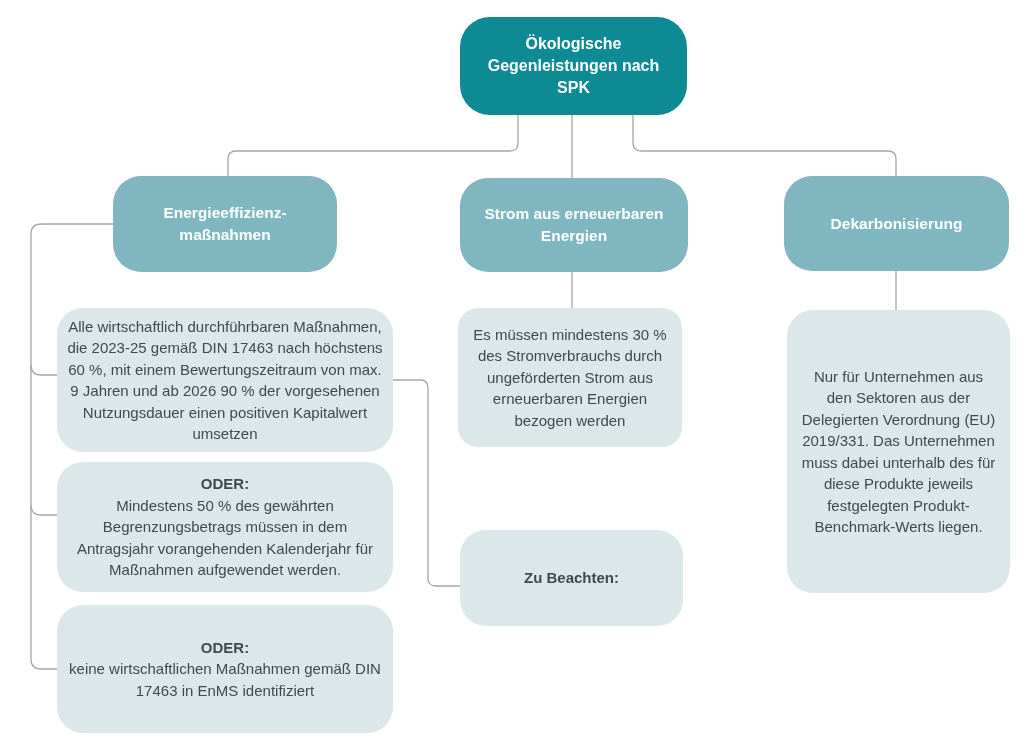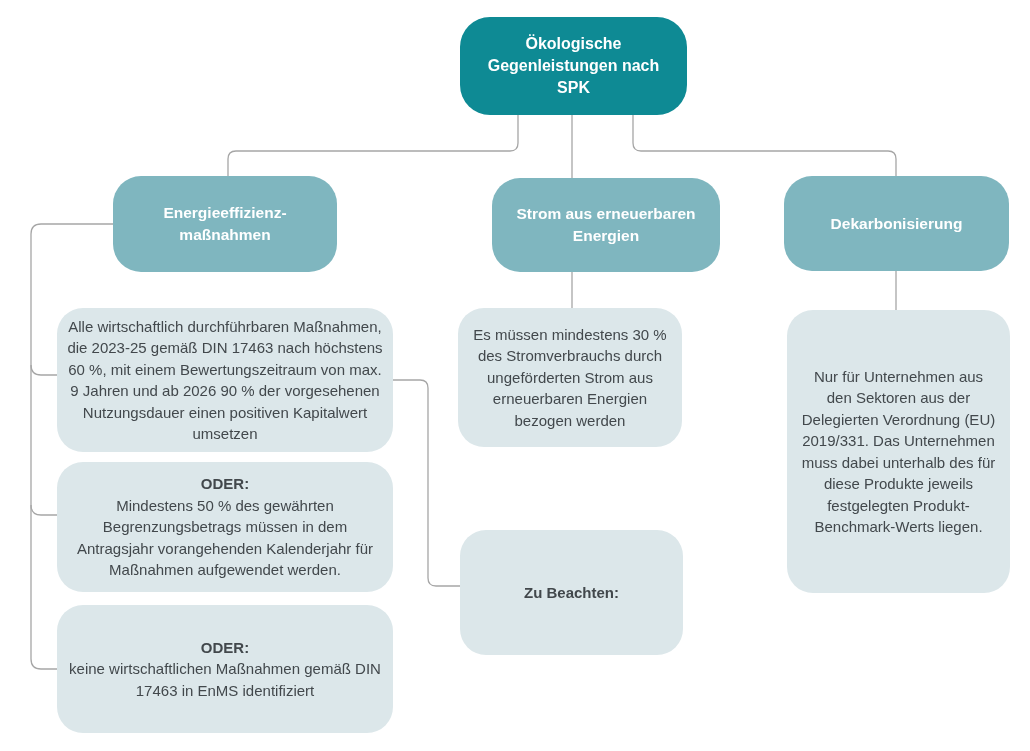--- a/index.html
+++ b/index.html
@@ -59,39 +59,39 @@
   .node--branch {
     background: var(--color-branch_box);
     border-radius: 28px;
     color: var(--color-node_text);
     font-weight: bold;
     font-size: 15.5px;
     line-height: 22px;
     padding: 0 12px;
   }
   .node--branch-1 { left: 113px; top: 176px; width: 224px; height: 96px; }
-  .node--branch-2 { left: 460px; top: 178px; width: 228px; height: 94px; margin-left: 32px; }
+  .node--branch-2 { left: 460px; top: 178px; width: 228px; height: 94px; }
   .node--branch-3 { left: 784px; top: 176px; width: 225px; height: 95px; }
 
   .node--leaf {
     background: var(--color-leaf_box);
     border-radius: 26px;
     color: var(--color-leaf_text);
     font-size: 15px;
     line-height: 21.5px;
     padding: 8px 12px;
   }
   .node--leaf .leaf-heading { font-weight: bold; }
   .node--leaf .leaf-body { font-weight: normal; }
 
   .node--leaf-1a { left: 57px;  top: 308px; width: 336px; height: 144px; padding: 20px 10px; }
   .node--leaf-1b { left: 57px;  top: 462px; width: 336px; height: 130px; }
   .node--leaf-1c { left: 57px;  top: 605px; width: 336px; height: 128px; }
-  .node--leaf-2a { left: 458px; top: 308px; width: 224px; height: 139px; }
-  .node--leaf-2b { left: 460px; top: 530px; width: 223px; height: 125px; }
+  .node--leaf-2a { left: 458px; top: 308px; width: 224px; height: 139px; border-radius: 20px; }
+  .node--leaf-2b { left: 460px; top: 530px; width: 223px; height: 96px; }
   .node--leaf-3a { left: 787px; top: 310px; width: 223px; height: 283px; padding: 8px 14px; }
 </style>
 </head>
 <body>
 
 <div class="canvas">
 
   <svg class="connectors" viewBox="0 0 1030 751" xmlns="http://www.w3.org/2000/svg" aria-hidden="true">
 
     <path d="M518,115 V143 Q518,151 510,151 H236 Q228,151 228,159 V176"></path>

